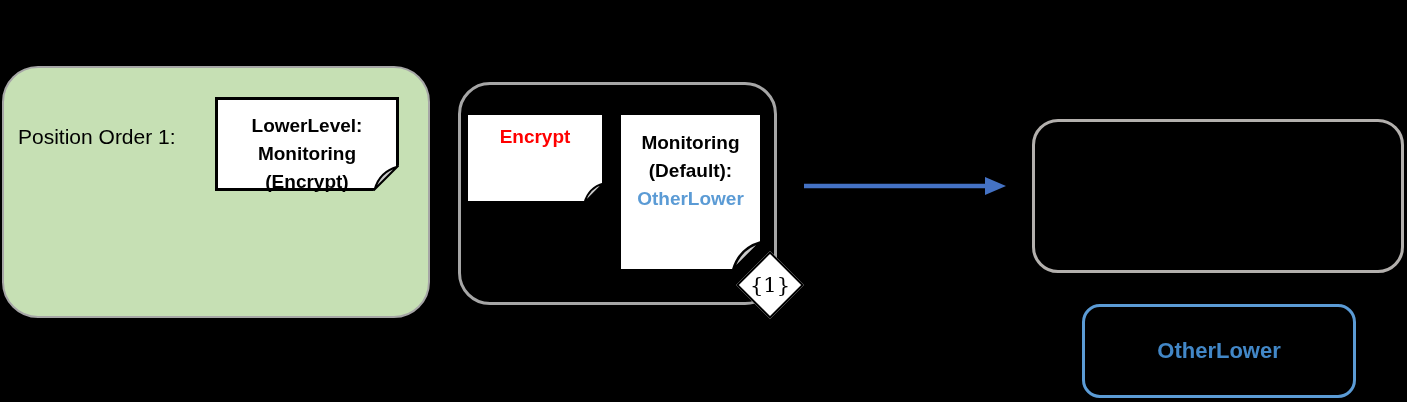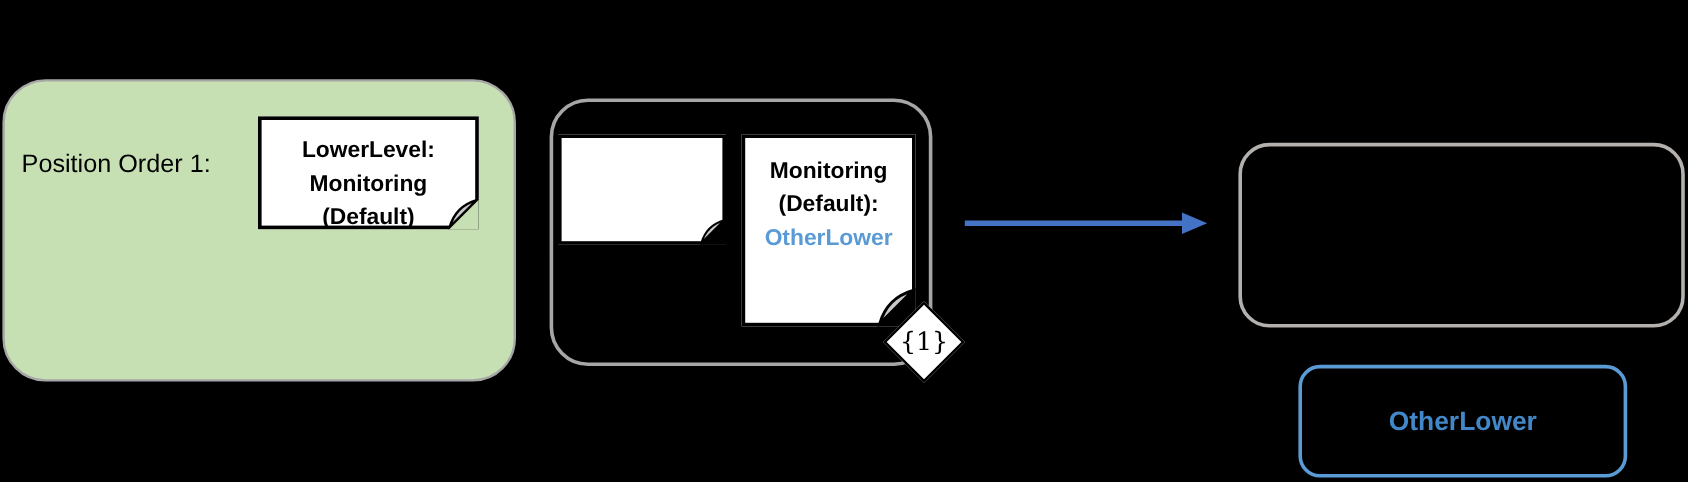--- a/index.html
+++ b/index.html
@@ -123,31 +123,32 @@
 <body>
 
 <div id="canvas">
 
   <div class="abs green-panel">
     <div class="abs position-label">Position Order 1:</div>
 
     <div class="abs note note-1">
       <div>LowerLevel:</div>
       <div>Monitoring</div>
-      <div>(Default)</div>
+      <div>(Encrypt)</div>
       <svg class="fold" width="26" height="26" viewBox="0 0 30 30">
         <polygon class="cut-green" points="30,0 30,30 0,30"></polygon>
         <path class="flap" d="M2,28 L28,2 C14,6 6,14 2,28 Z"></path>
       </svg>
     </div>
   </div>
 
   <div class="abs middle-group">
 
     <div class="abs note note-2">
+      <div class="txt-red">Encrypt</div>
       <svg class="fold" width="22" height="22" viewBox="0 0 30 30">
         <polygon class="cut-black" points="30,0 30,30 0,30"></polygon>
         <path class="flap" d="M2,28 L28,2 C14,6 6,14 2,28 Z"></path>
       </svg>
     </div>
 
     <div class="abs note note-3">
       <div>Monitoring</div>
       <div>(Default):</div>
       <div class="txt-lblue">OtherLower</div>

